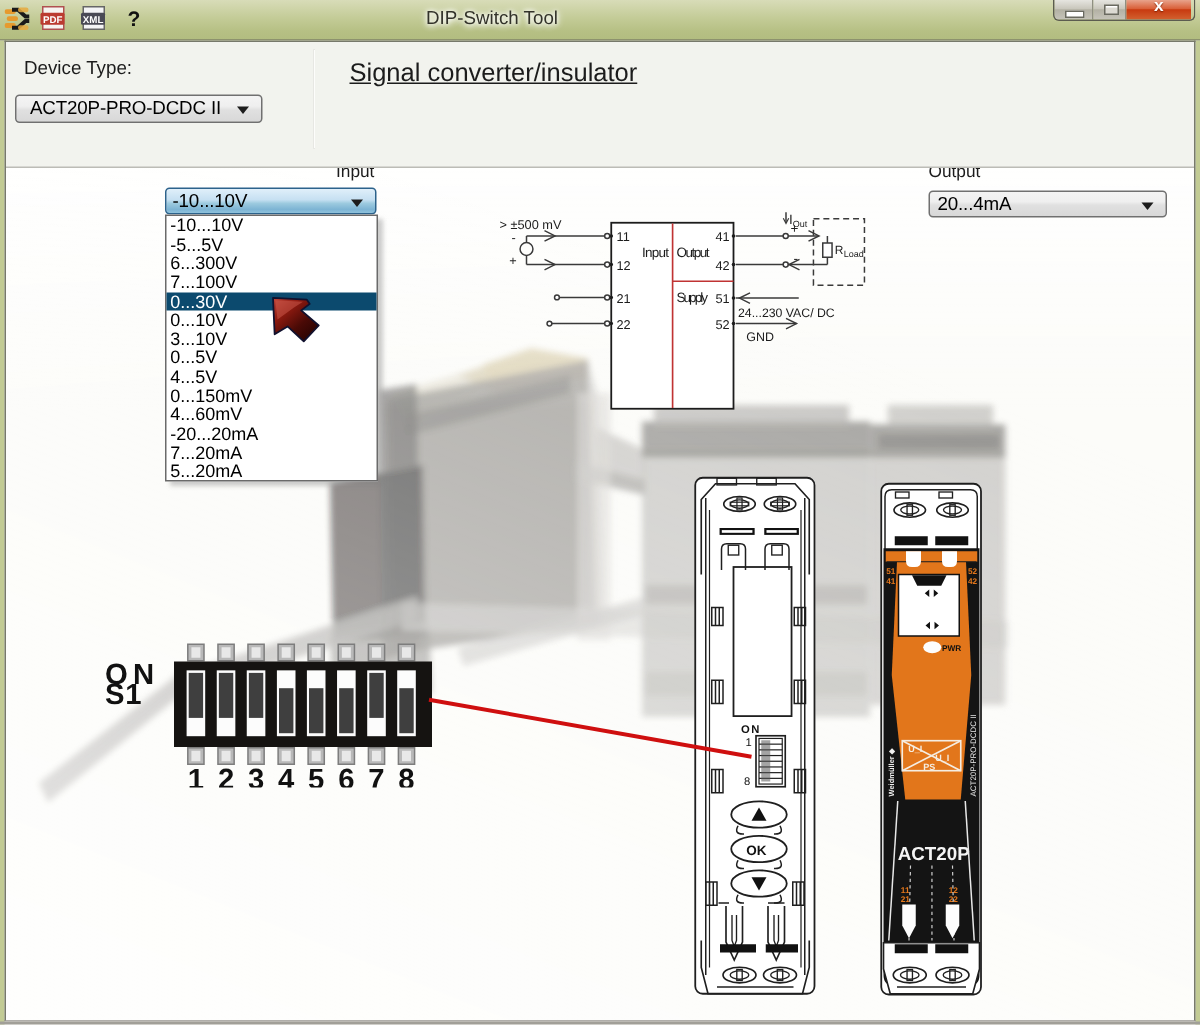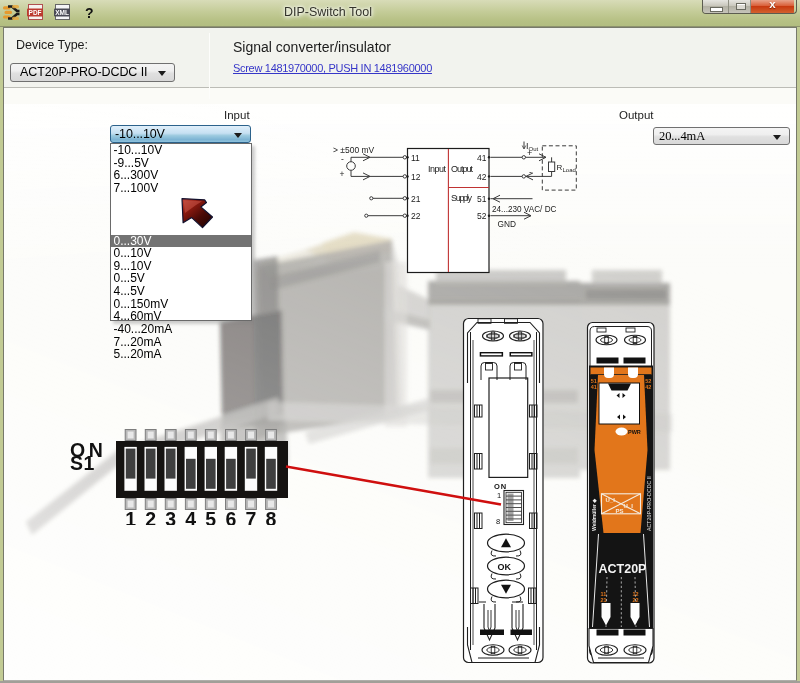--- a/index.html
+++ b/index.html
@@ -21,52 +21,52 @@
 #wb-max:after{content:"";position:absolute;left:7px;top:2.5px;width:8px;height:5.5px;border:1px solid #6a6a60;background:#dcdad2;box-shadow:inset 0 1px 0 #fff;}
 #wb-close:after{content:"x";position:absolute;left:0;top:-2px;width:100%;text-align:center;color:#fff;font-weight:bold;font-size:11.5px;text-shadow:0 1px 1px #7c2000;}
 
 
 #frame-l{position:absolute;left:0;top:27px;width:3px;height:656px;background:#c2cb94;}
 #frame-r{position:absolute;right:0;top:27px;width:3px;height:656px;background:#c2cb94;}
 #frame-b{position:absolute;left:0;bottom:0;width:800px;height:2px;background:#a19f98;}
 #client-border{position:absolute;left:3px;top:27px;width:794px;height:654px;border:1px solid #77796b;border-bottom:1px solid #b0aeaa;}
 
 
-#toppanel{position:absolute;left:4px;top:28px;width:792px;height:60px;background:#f2f3ee;border-bottom:1px solid #bcbcb6;}
+#toppanel{position:absolute;left:4px;top:28px;width:792px;height:84px;background:#f2f3ee;border-bottom:1px solid #bcbcb6;}
 #devlabel{position:absolute;left:12px;top:10px;font-size:12.5px;color:#1c1c1c;}
 #sep{position:absolute;left:205px;top:5px;width:1px;height:66px;background:#aeaea8;border-right:1px solid #fdfdfb;}
-#sigtext{position:absolute;left:229px;top:11px;font-size:14px;color:#1c1c1c;}
+#sigtext{position:absolute;left:229px;top:11px;font-size:17px;color:#1c1c1c;text-decoration:underline;}
 #siglink{position:absolute;left:229px;top:34px;font-size:11px;letter-spacing:-0.3px;color:#3636c8;text-decoration:underline;}
 
 
 #main{position:absolute;left:4px;top:104px;width:792px;height:576px;background:#fcfcf9;}
 
 
 .combo{position:absolute;border:1px solid #707070;border-radius:3px;
  background:linear-gradient(#f4f4f4,#efefef 40%,#e0e0e0 55%,#d8d8d8);
  font-size:12.5px;letter-spacing:-0.1px;color:#000;}
 .combo .ct{position:absolute;left:9px;top:1px;}
 #combo-in .ct{left:4px;}
 #combo-out .ct{left:5px;}
 .combo .arr{position:absolute;right:8px;top:7px;width:0;height:0;
  border-left:4px solid transparent;border-right:4px solid transparent;border-top:5px solid #1c1c1c;}
 #combo-dev{left:6px;top:35px;width:165px;height:19px;}
-#combo-out{left:653px;top:127px;width:137px;height:18px;font-family:Liberation Serif, serif;}
+#combo-out{left:619px;top:127px;width:159px;height:18px;}
 #combo-in{left:110px;top:125px;width:141px;height:18px;
  background:linear-gradient(#e0effa,#c6e0f2 45%,#9ccadf 60%,#7db4d4 85%,#8fc2dc);
  border-color:#2c628b;}
 #inlabel{position:absolute;left:224px;top:109px;font-size:11.5px;color:#1c1c1c;}
 #outlabel{position:absolute;left:619px;top:109px;font-size:11.5px;color:#1c1c1c;}
 
 
 #ddlist{position:absolute;left:110px;top:143px;width:142px;height:178px;
  background:#fff;border:1px solid #6a6a6a;font-size:12px;color:#000;
  box-shadow:3px 3px 3px rgba(130,130,130,0.4);}
 #ddlist .it{height:12.64px;line-height:12.8px;padding-left:2.5px;white-space:nowrap;}
-#ddlist .sel{background:#737373;color:#fff;margin-top:40px;}
+#ddlist .sel{background:#0c4a6e;color:#fff;}
 
 
 #onlbl{position:absolute;left:70px;top:439px;font-size:19.5px;font-weight:bold;color:#111;letter-spacing:3.5px;}
 #s1lbl{position:absolute;left:70px;top:452px;font-size:19.5px;font-weight:bold;color:#111;letter-spacing:0.5px;}
 </style></head>
 <body>
 <div id="win">
   <div id="main"></div>
   <svg id="bgphoto" class="abs" style="left:4px;top:104px" width="792" height="576" viewBox="4 104 792 576">
     <defs>
@@ -202,31 +202,31 @@
   <div class="combo" id="combo-in">
       <span class="ct">-10...10V</span>
       <span class="arr"></span>
     </div>
   <div class="combo" id="combo-out">
       <span class="ct">20...4mA</span>
       <span class="arr"></span>
     </div>
   <div id="ddlist">
     <div class="it">-10...10V</div>
-    <div class="it">-9...5V</div>
+    <div class="it">-5...5V</div>
     <div class="it">6...300V</div>
     <div class="it">7...100V</div>
     <div class="it sel">0...30V</div>
     <div class="it">0...10V</div>
-    <div class="it">9...10V</div>
+    <div class="it">3...10V</div>
     <div class="it">0...5V</div>
     <div class="it">4...5V</div>
     <div class="it">0...150mV</div>
     <div class="it">4...60mV</div>
-    <div class="it">-40...20mA</div>
+    <div class="it">-20...20mA</div>
     <div class="it">7...20mA</div>
     <div class="it">5...20mA</div>
   </div>
   <svg id="cursor" class="abs" style="left:176px;top:192px" width="38" height="38" viewBox="176 192 38 38">
     <defs>
       <linearGradient id="curg" x1="182" y1="198" x2="206" y2="226" gradientUnits="userSpaceOnUse">
         <stop offset="0" stop-color="#c4473a"></stop>
         <stop offset="0.35" stop-color="#8e1a10"></stop>
         <stop offset="0.7" stop-color="#4a0a06"></stop>
         <stop offset="1" stop-color="#2a0402"></stop>
@@ -501,21 +501,20 @@
   <div id="onlbl">ON</div>
   <div id="s1lbl">S1</div>
   <div id="toppanel">
     <div id="devlabel">Device Type:</div>
     <div class="combo" id="combo-dev">
         <span class="ct">ACT20P-PRO-DCDC II</span>
         <span class="arr"></span>
       </div>
     <div id="sep"></div>
     <div id="sigtext">Signal converter/insulator</div>
-    <div id="siglink">Screw 1481970000, PUSH IN 1481960000</div>
   </div>
   <div id="frame-l"></div>
   <div id="frame-r"></div>
   <div id="client-border"></div>
   <div id="frame-b"></div>
   <div id="titlebar">
     <div id="title">DIP-Switch Tool</div>
     <svg id="tbicons" class="abs" style="left:3px;top:4px" width="92" height="17" viewBox="0 0 92 17">
 
       <g>

